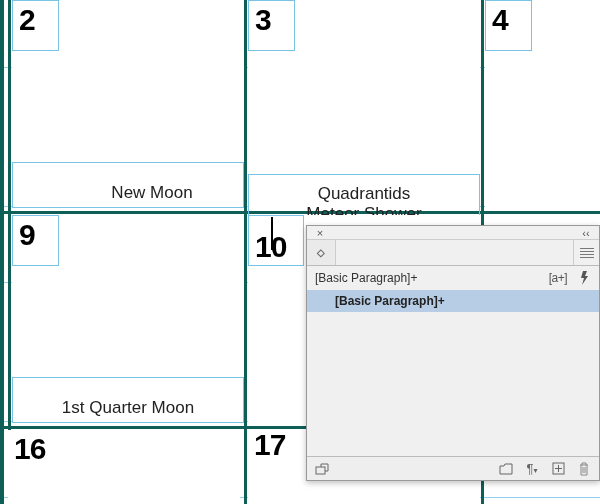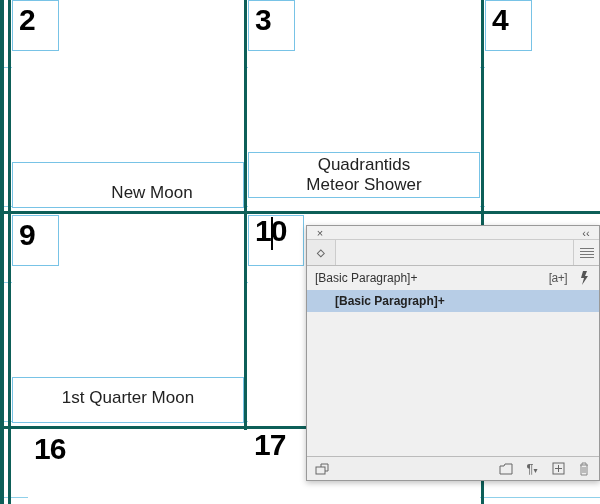--- a/index.html
+++ b/index.html
@@ -70,49 +70,49 @@
     </div>
     <div class="event-frame frame-outline" style="top:162px;height:46px;display:flex;align-items:flex-end;justify-content:center;padding-bottom:4px;padding-left:48px;">
       <span>New Moon</span>
     </div>
   </div>
 
   <div class="cell" style="left:248px; top:0; width:232px; height:211px;">
     <div class="num-frame frame-outline" style="width:47px;height:51px;padding:4px 6px;">
       <span class="num">3</span>
     </div>
-    <div class="event-frame frame-outline" style="top:152px;height:46px;white-space:pre-line;display:flex;align-items:center;justify-content:center;">
+    <div class="event-frame frame-outline" style="top:174px;height:60px;white-space:pre-line;display:flex;align-items:center;justify-content:center;">
       <span>Quadrantids
 Meteor Shower</span>
     </div>
   </div>
 
   <div class="cell" style="left:485px; top:0; width:115px; height:211px;">
     <div class="num-frame frame-outline" style="width:47px;height:51px;padding:4px 6px;">
       <span class="num">4</span>
     </div>
   </div>
 
   <div class="cell" style="left:12px; top:215px; width:232px; height:211px;">
     <div class="num-frame frame-outline" style="width:47px;height:51px;padding:4px 6px;">
       <span class="num">9</span>
     </div>
-    <div class="event-frame frame-outline" style="top:162px;height:46px;display:flex;align-items:flex-end;justify-content:center;padding-bottom:14px;">
+    <div class="event-frame frame-outline" style="top:162px;height:46px;display:flex;align-items:flex-end;justify-content:center;padding-bottom:4px;">
       <span>1st Quarter Moon</span>
     </div>
   </div>
 
   <div class="cell" style="left:248px; top:215px; width:232px; height:211px;">
-    <div class="num-frame frame-outline" style="width:56px;height:51px;padding:0 6px;">
+    <div class="num-frame frame-outline" style="width:56px;height:51px;padding:16px 6px;">
       <span class="num">10</span>
     </div>
     <div class="text-cursor" style="left:23px; top:2px; height:33px;"></div>
   </div>
 
-  <div class="cell" style="left:28px; top:430px; width:232px; height:74px;">
+  <div class="cell" style="left:8px; top:430px; width:232px; height:74px;">
     <div class="num-frame" style="padding:4px 6px;">
       <span class="num">16</span>
     </div>
   </div>
 
   <div class="cell" style="left:248px; top:430px; width:232px; height:74px;">
     <div class="num-frame" style="padding:0 6px;">
       <span class="num">17</span>
     </div>
   </div>

